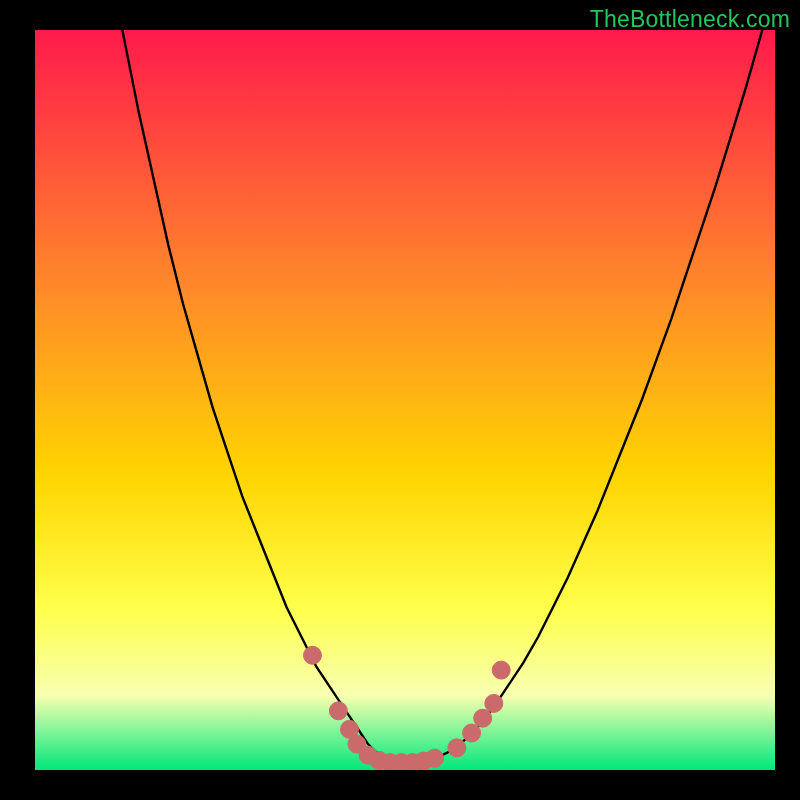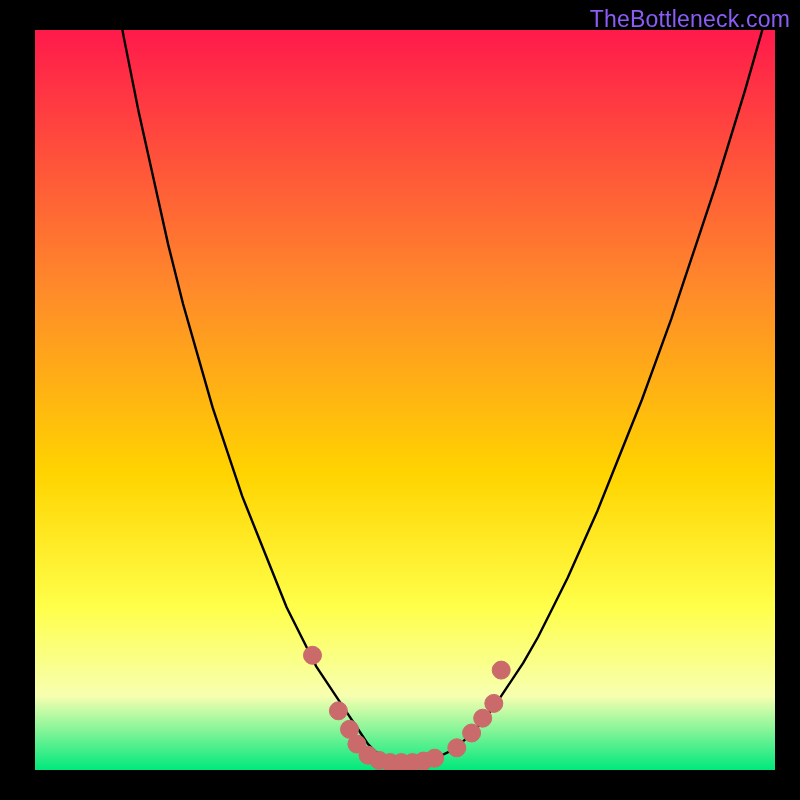--- a/index.html
+++ b/index.html
@@ -22,21 +22,21 @@
     left: 35px;
     top: 30px;
     width: 740px;
     height: 740px;
     overflow: hidden;
   }
   .watermark {
     position: absolute;
     top: 6px;
     right: 10px;
-    color: #8b5cf6;
+    color: #22c55e;
     font-size: 23px;
     font-weight: 400;
     letter-spacing: 0.2px;
   }
   svg { display: block; }
 </style>
 </head>
 <body>
 
 <div class="frame">

